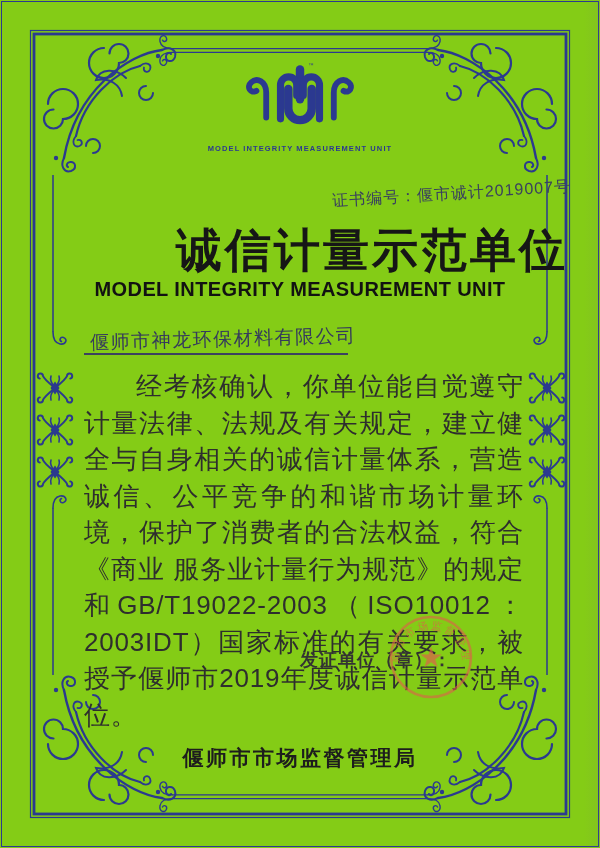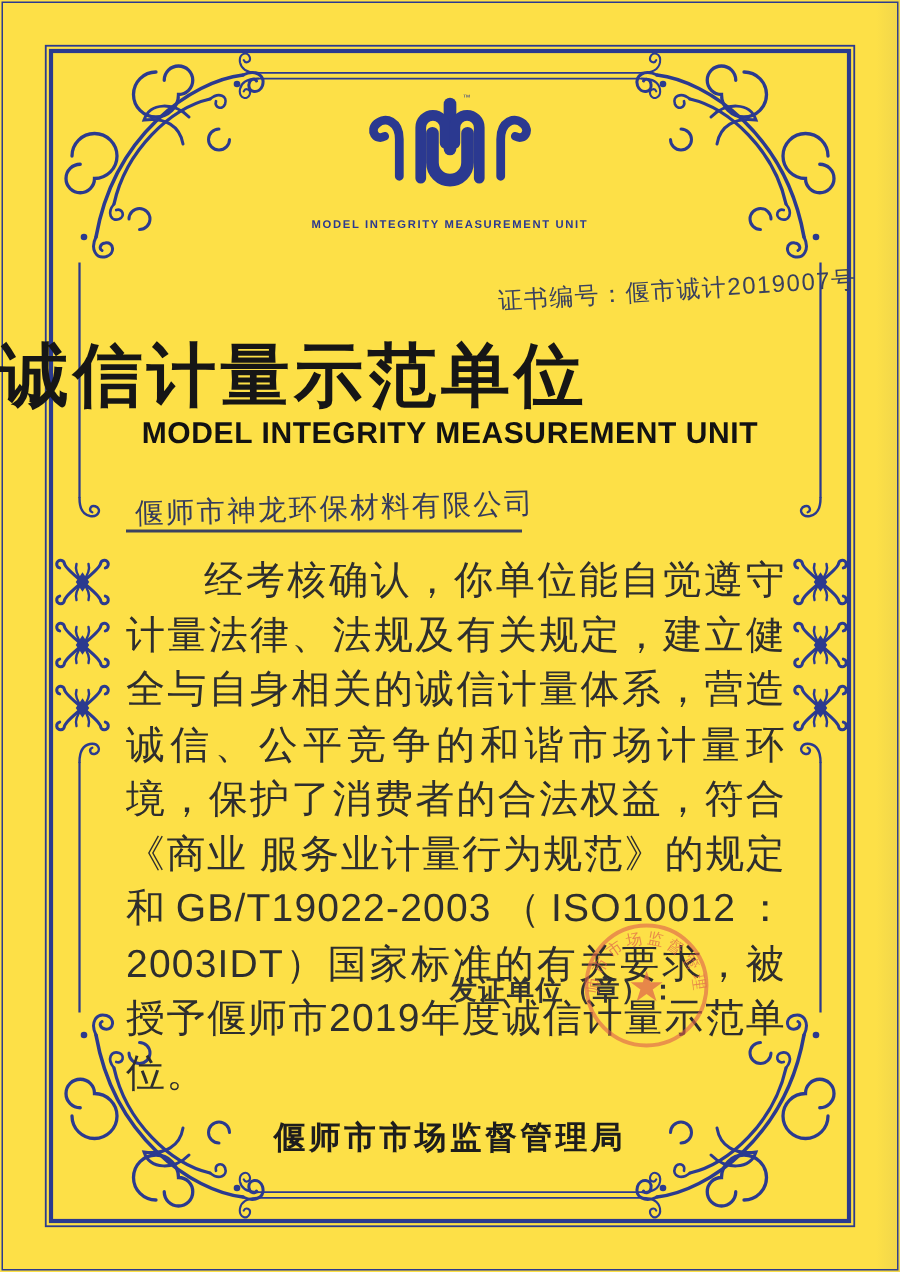--- a/index.html
+++ b/index.html
@@ -3,21 +3,21 @@
 <meta charset="utf-8">
 <style>
   html,body{margin:0;padding:0;}
   body{
     width:600px;height:848px;overflow:hidden;
     background:#e9e9e7;
     font-family:"Liberation Sans", sans-serif;
   }
   .page{
     position:relative;width:600px;height:848px;
-    background:#fde047;overflow:hidden;
+    background:#84cc16;overflow:hidden;
   }
   .border-svg{position:absolute;left:0;top:0;z-index:1;}
   .scan-shade{
     position:absolute;right:0;top:0;width:16px;height:848px;z-index:5;
     background:linear-gradient(to right, rgba(0,0,0,0), rgba(120,120,115,0.10));
     pointer-events:none;
   }
   .content{position:absolute;left:0;top:0;width:600px;height:848px;z-index:2;}
 
   .logo-wrap{position:absolute;left:0;top:60px;width:600px;text-align:center;}
@@ -31,21 +31,21 @@
     position:absolute;left:332px;top:184px;width:230px;
     font-size:16px;color:#39405f;
     transform:rotate(-3.5deg);
     letter-spacing:1px;
     font-family:"Liberation Sans", cursive, sans-serif;
     white-space:nowrap;
   }
 
   .title{
     position:absolute;left:0;top:220px;width:568px;
-    text-align:left;
+    text-align:right;
     font-family:"Liberation Serif", serif;
     font-size:46px;font-weight:900;color:#161616;
     letter-spacing:3px;
   }
   .title-en{
     position:absolute;left:0;top:278px;width:600px;
     text-align:center;
     font-size:20px;font-weight:800;color:#121212;
     letter-spacing:0.4px;
   }

